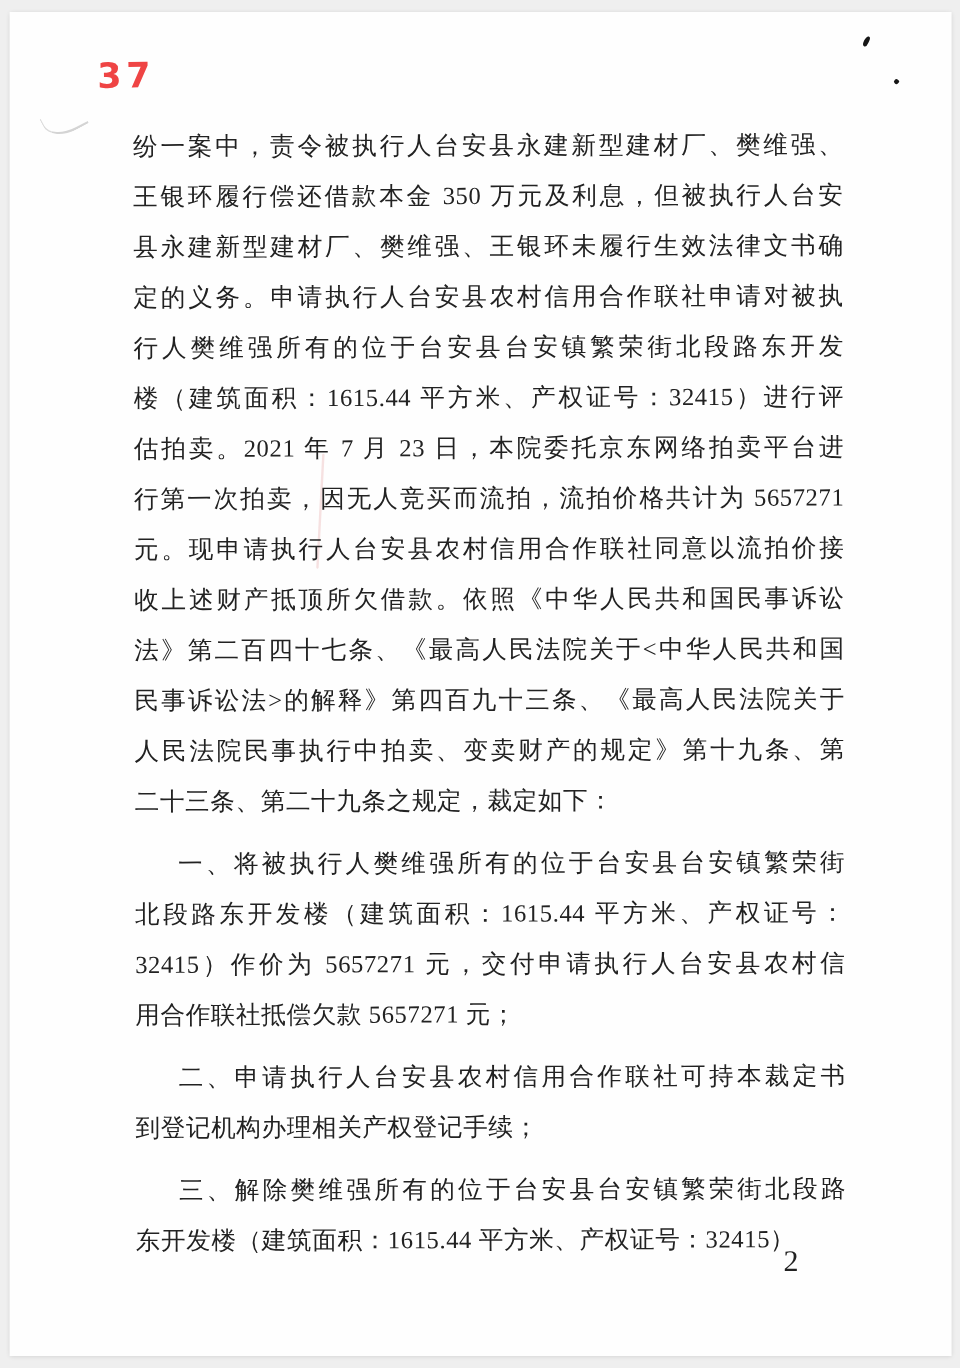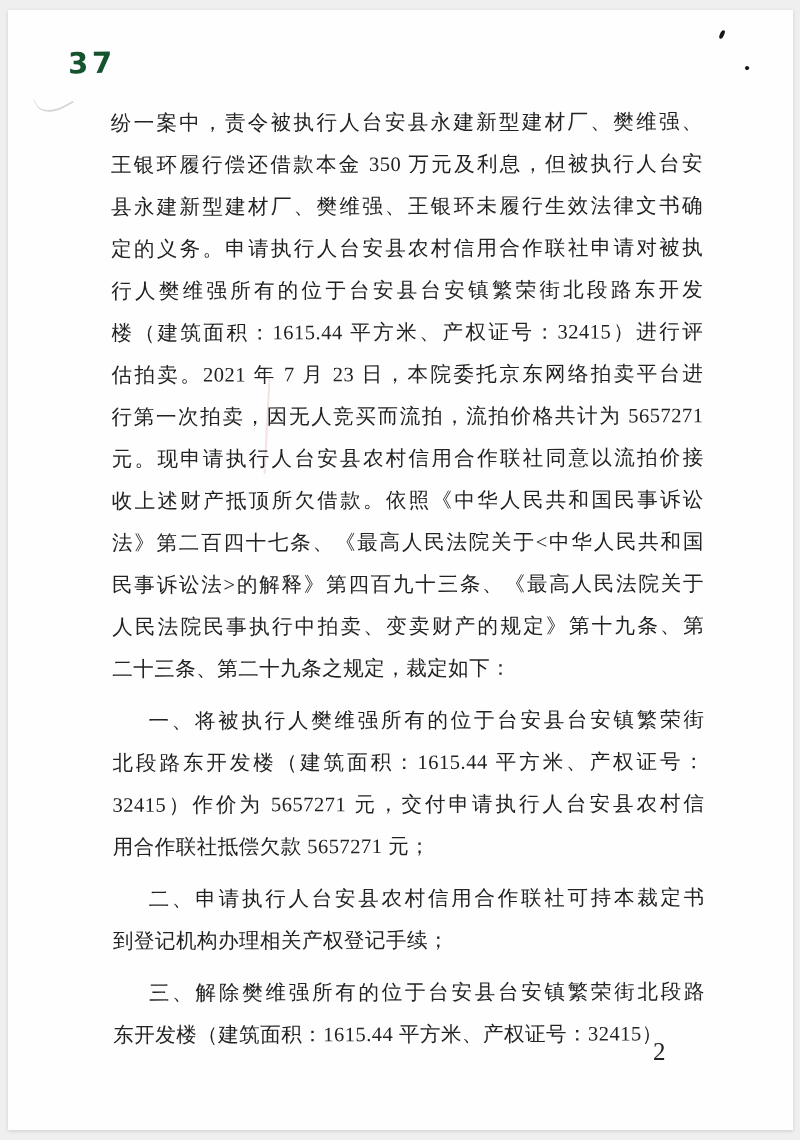--- a/index.html
+++ b/index.html
@@ -12,26 +12,26 @@
   }
   .page {
     position: absolute;
     left: 8px; top: 10px;
     width: 785px; height: 1120px;
     background: #fefefe;
     box-shadow: 0 1px 4px rgba(0,0,0,0.14);
   }
   .folio {
     position: absolute;
-    left: 60px; top: 36px;
+    left: 73px; top: 36px;
     font-family: "DejaVu Sans", sans-serif;
     font-size: 29px;
     font-weight: bold;
     letter-spacing: 4px;
-    color: #14532d;
+    color: #ef4444;
     transform: rotate(-1deg);
   }
   .pencil-mark {
     position: absolute;
     left: 28px; top: 80px;
     width: 34px; height: 20px;
     border-bottom: 2px solid #c3c3c3;
     border-left: 1px solid #cccccc;
     border-radius: 0 0 0 70%;
     transform: rotate(-28deg);

